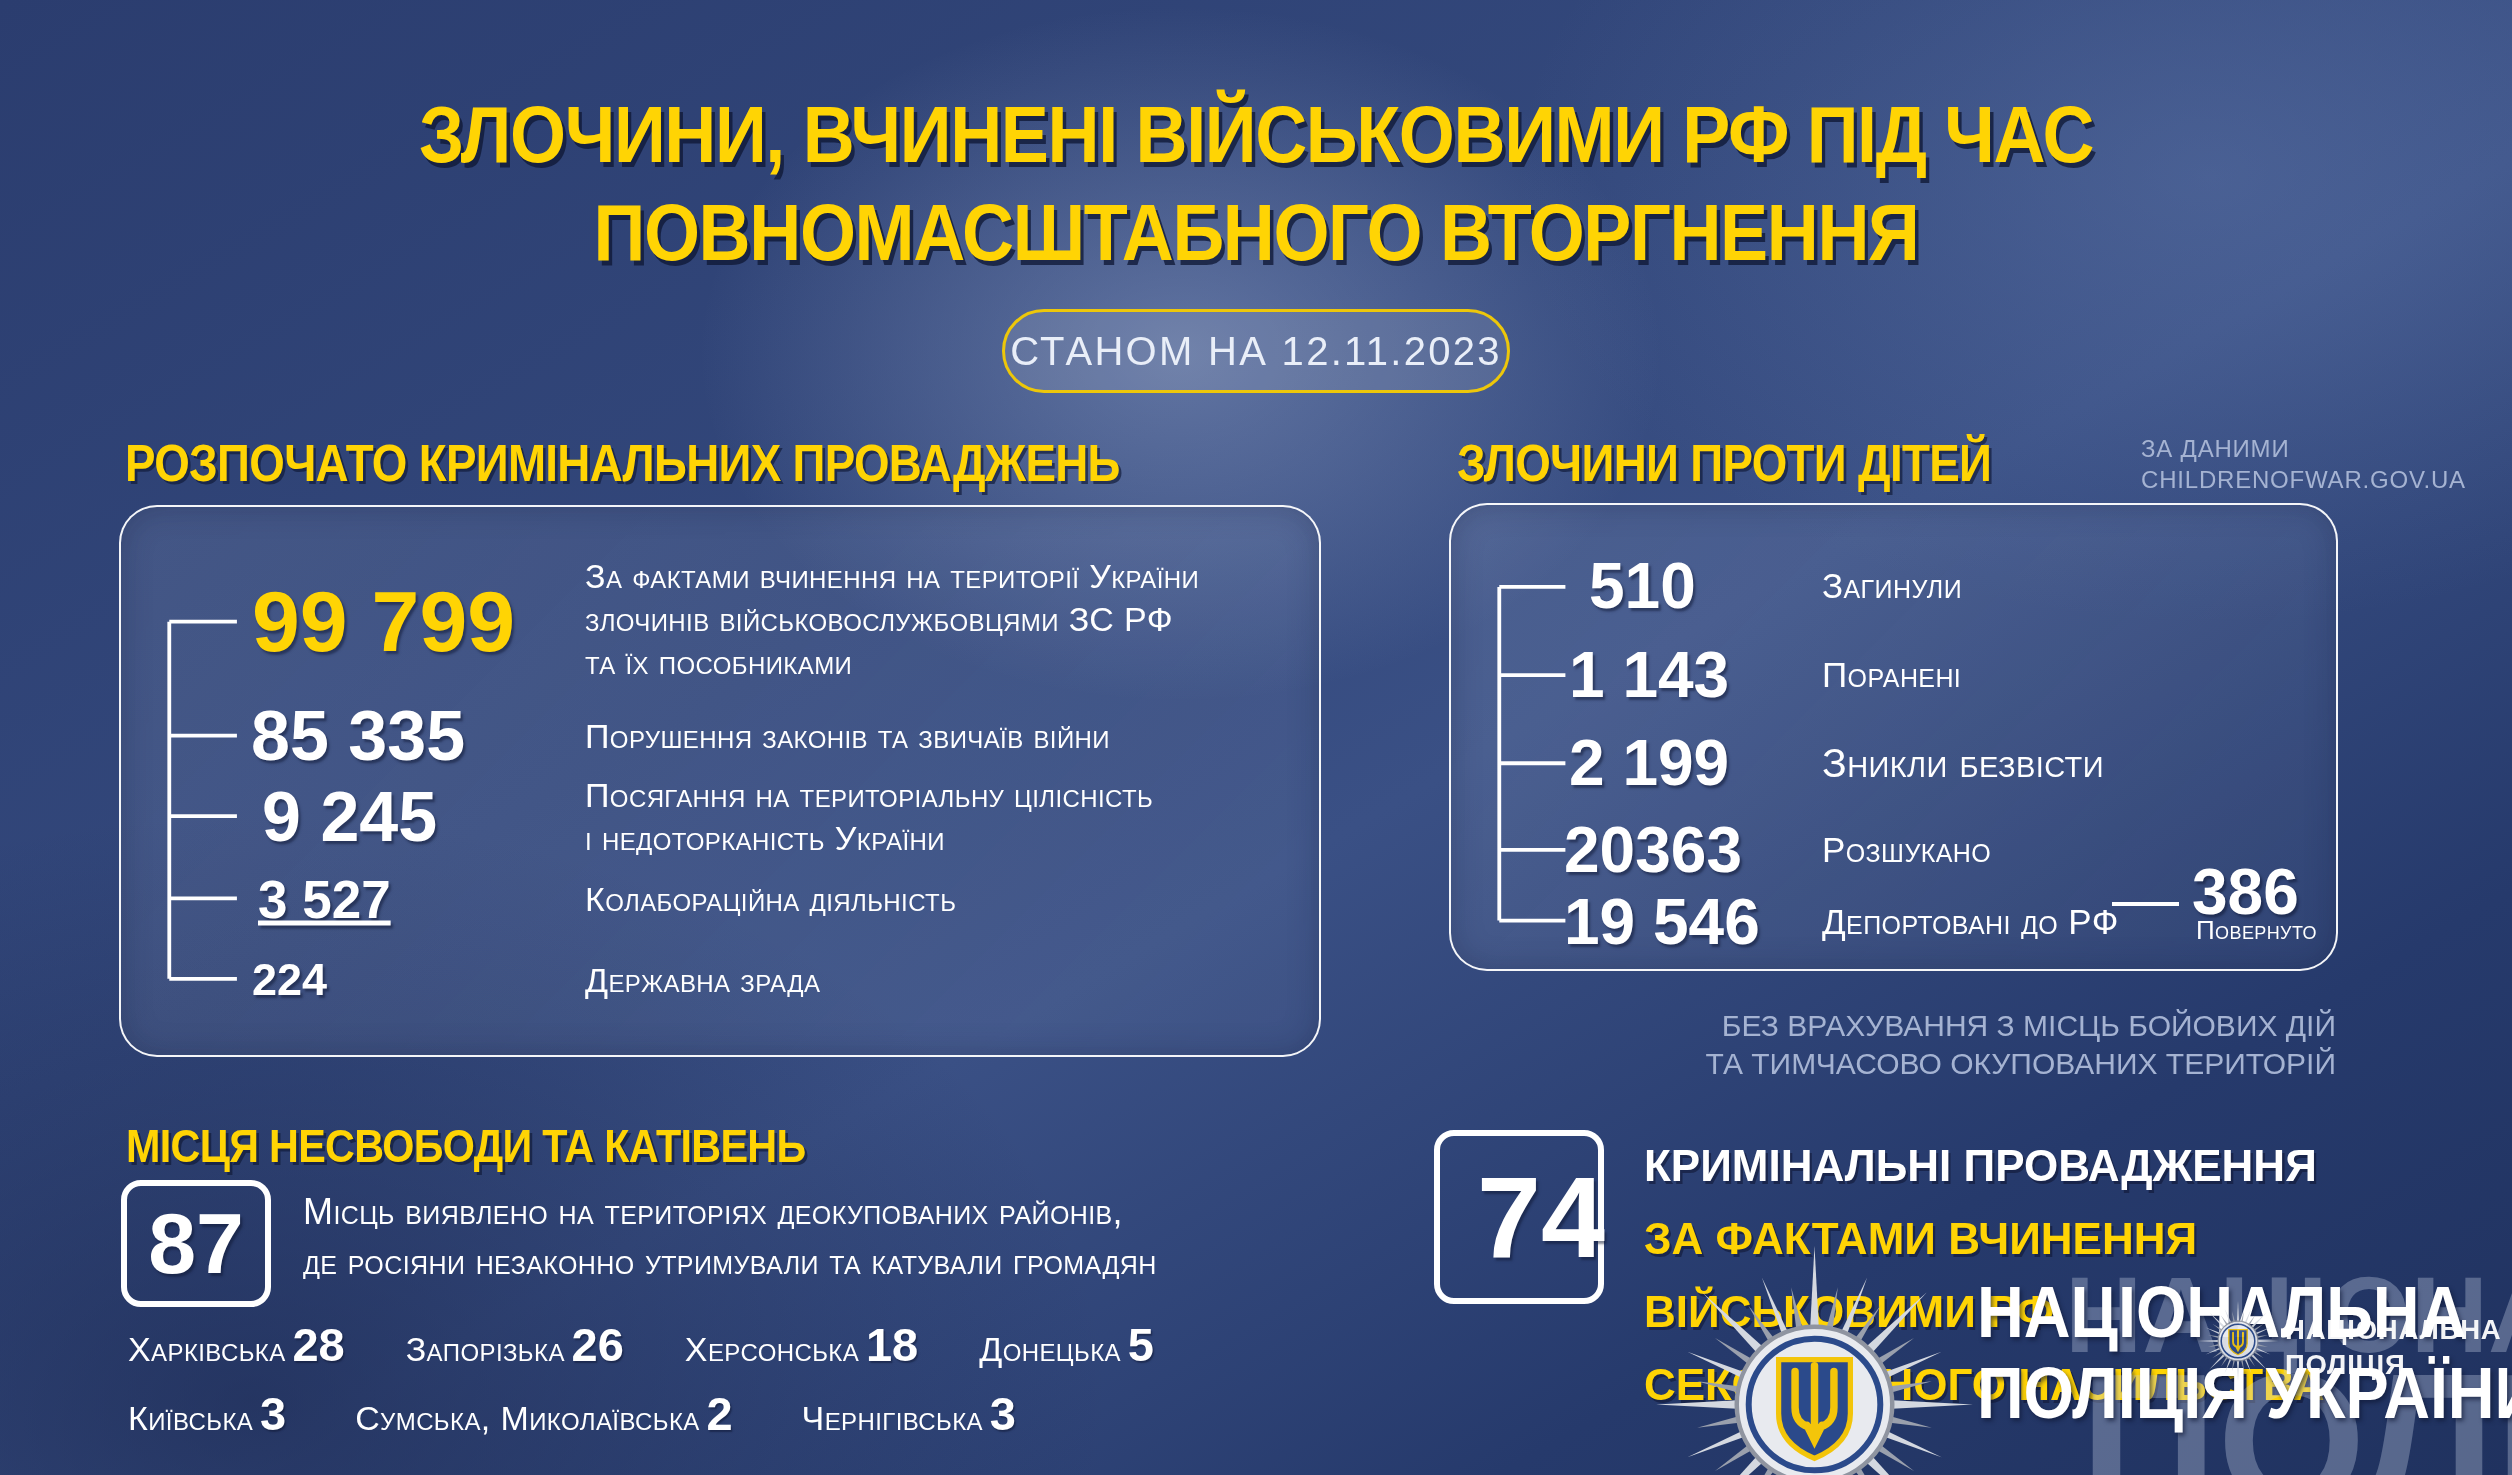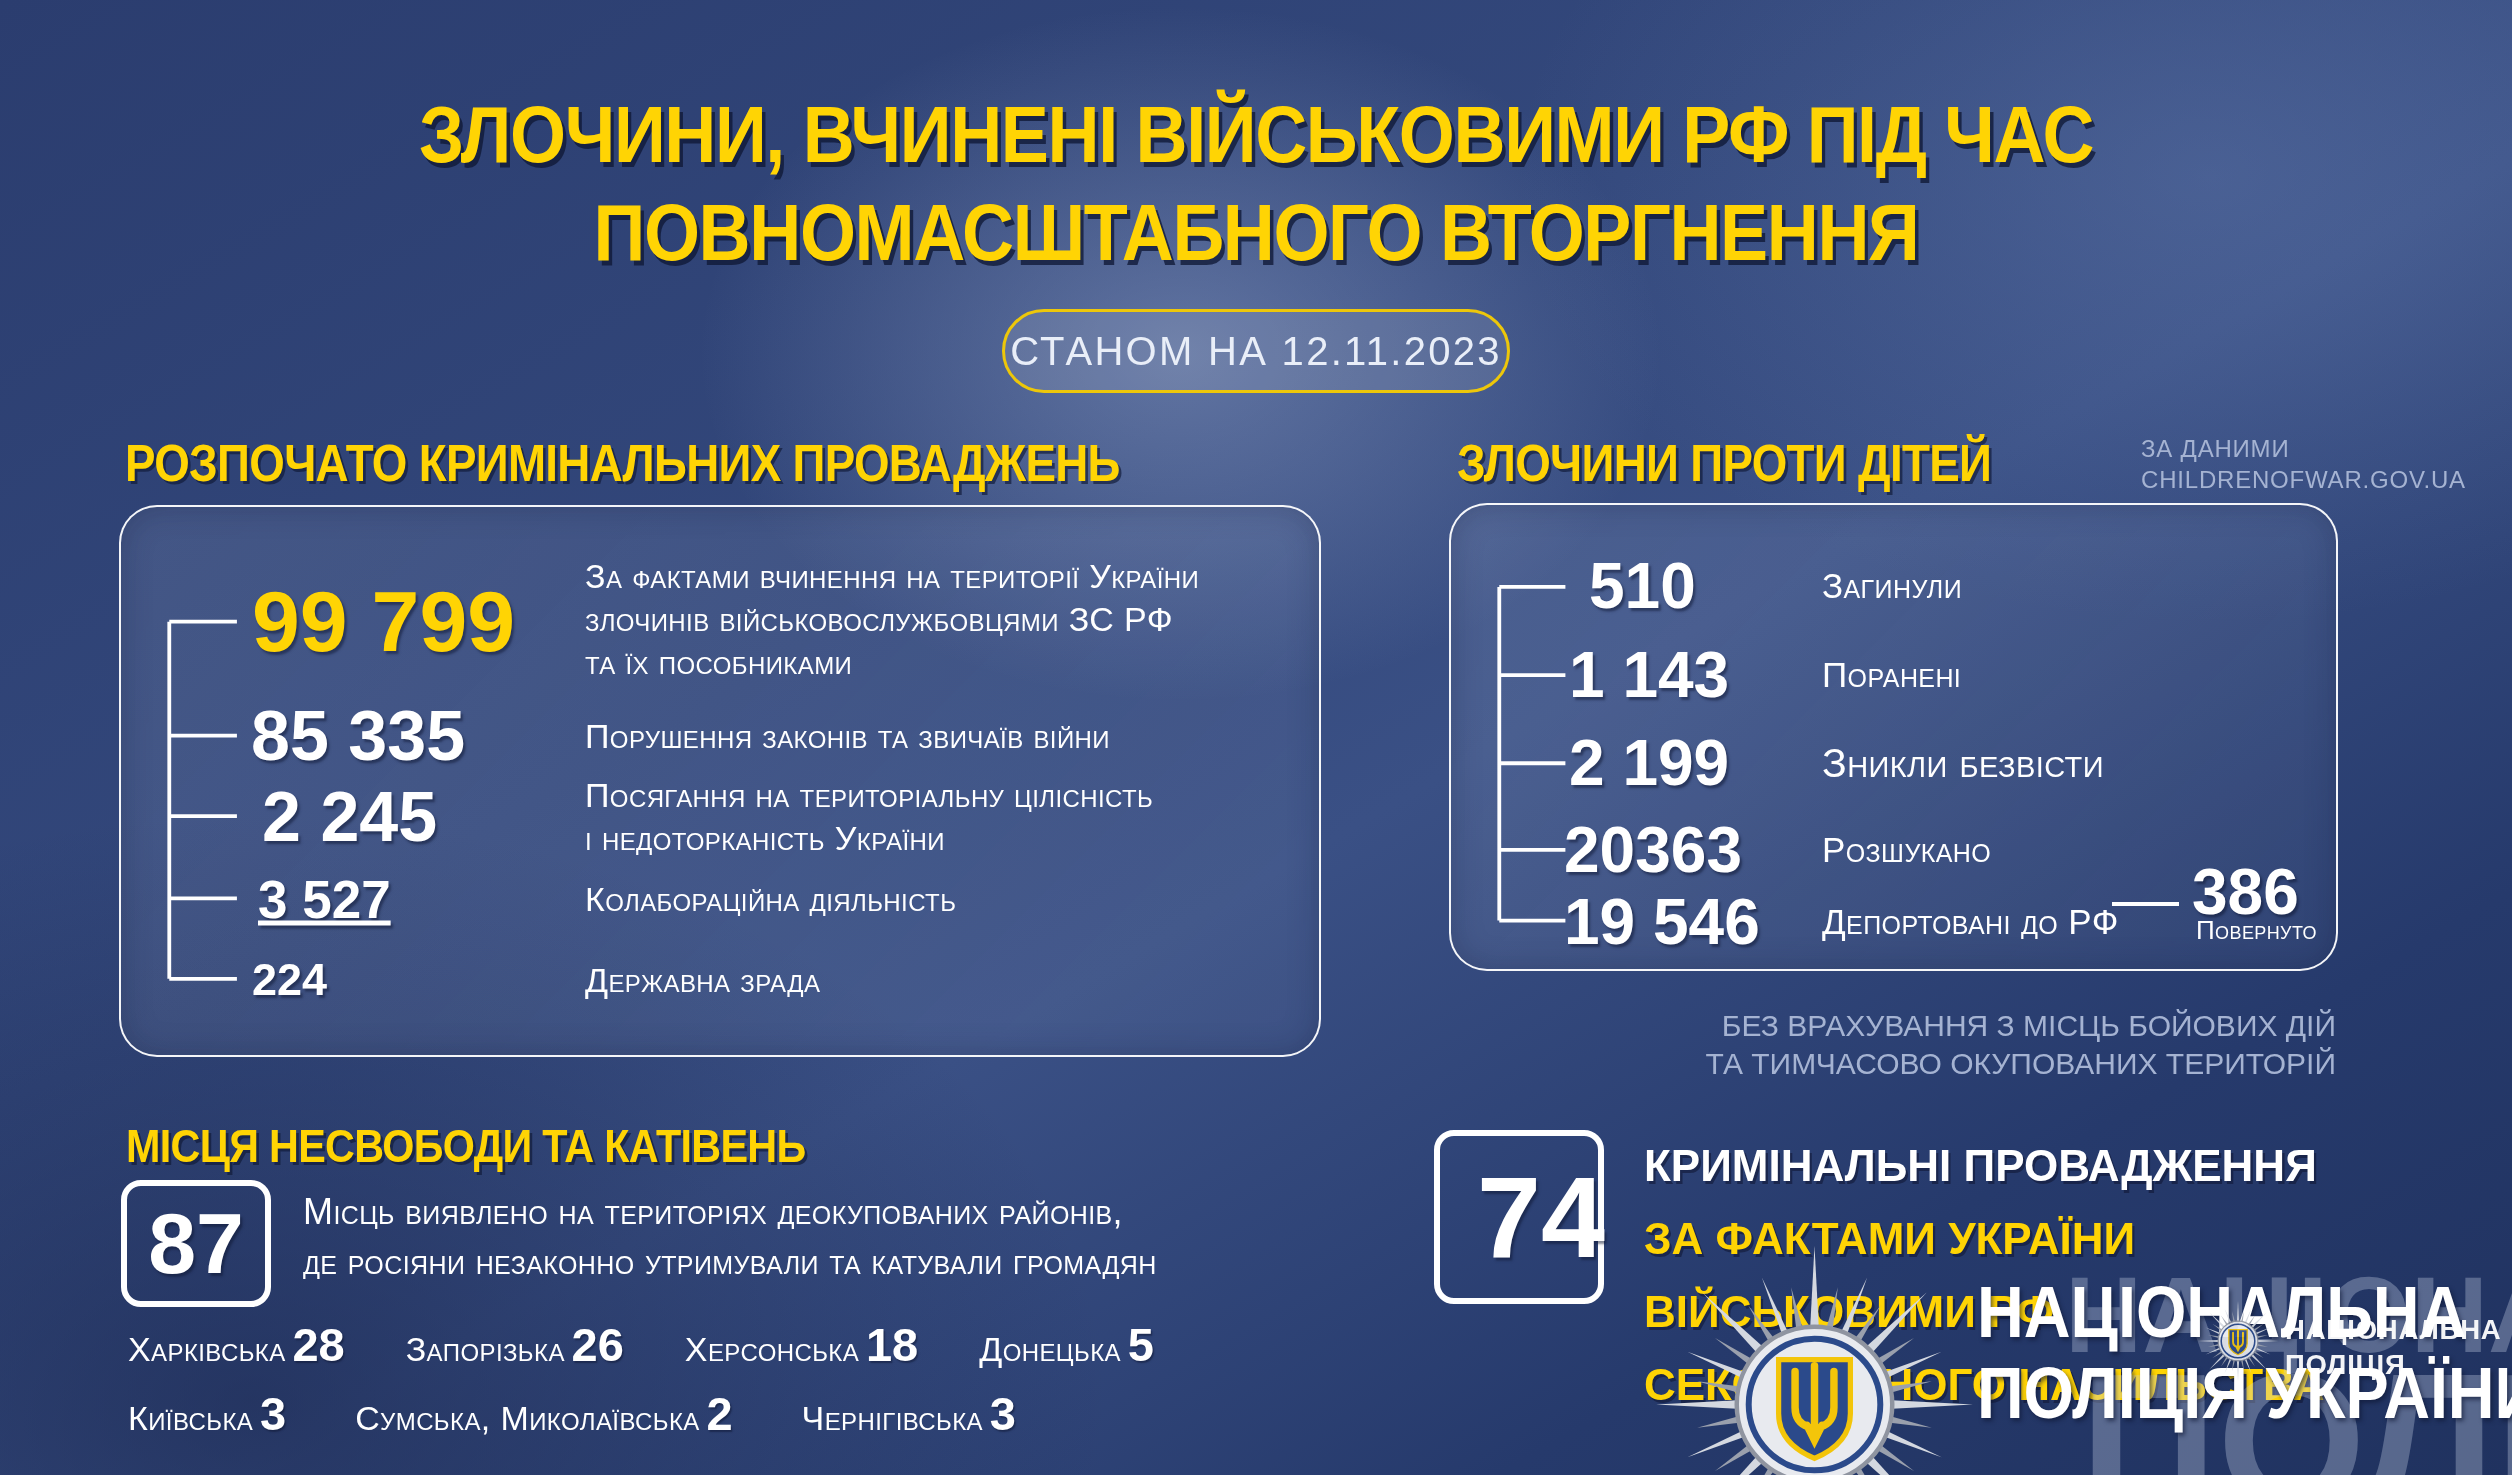--- a/index.html
+++ b/index.html
@@ -79,21 +79,21 @@
   </svg>
 
   <div class="abs num y vcenter" style="left:252px;top:621px;font-size:86px;">99 799</div>
   <div class="abs lbl sc pre vcenter" style="left:585px;top:619px;font-size:34px;line-height:43px;width:749px;">За фактами вчинення на території України
 злочинів військовослужбовцями ЗС РФ
 та їх пособниками</div>
 
   <div class="abs num vcenter" style="left:251px;top:736px;font-size:70px;">85 335</div>
   <div class="abs lbl sc pre vcenter" style="left:585px;top:736px;font-size:34px;line-height:43px;width:749px;">Порушення законів та звичаїв війни</div>
 
-  <div class="abs num vcenter" style="left:262px;top:817px;font-size:70px;">2 245</div>
+  <div class="abs num vcenter" style="left:262px;top:817px;font-size:70px;">9 245</div>
   <div class="abs lbl sc pre vcenter" style="left:585px;top:817px;font-size:34px;line-height:43px;width:749px;">Посягання на територіальну цілісність
 і недоторканість України</div>
 
   <div class="abs num vcenter" style="left:258px;top:899px;font-size:53px;text-decoration:underline;">3 527</div>
   <div class="abs lbl sc pre vcenter" style="left:585px;top:899px;font-size:34px;line-height:43px;width:749px;">Колабораційна діяльність</div>
 
   <div class="abs num vcenter" style="left:252px;top:980px;font-size:45px;">224</div>
   <div class="abs lbl sc pre vcenter" style="left:585px;top:980px;font-size:34px;line-height:43px;width:749px;">Державна зрада</div>
 
   <div class="abs section-h" style="left:1457px;top:433px;font-size:52px;">ЗЛОЧИНИ ПРОТИ ДІТЕЙ</div>
@@ -151,21 +151,21 @@
     <span><span class="name sc">Київська</span>&nbsp;&nbsp;<span class="val">3</span></span>
     <span><span class="name sc">Сумська, Миколаївська</span>&nbsp;&nbsp;<span class="val">2</span></span>
     <span><span class="name sc">Чернігівська</span>&nbsp;&nbsp;<span class="val">3</span></span>
   </div>
 
   <div class="abs cnt-badge" style="left:1434px;top:1130px;width:170px;height:174px;border-width:6.9px;font-size:115px;padding-left:44px;">
     <span>74</span>
   </div>
   <div class="abs" style="left:1644px;top:1129px;font-weight:bold;font-size:44px;line-height:73px;white-space:nowrap;">
     <div style="color:#fff;text-shadow:2.3px 3.1px 0 rgba(16,24,54,.6);">КРИМІНАЛЬНІ ПРОВАДЖЕННЯ</div>
-    <div style="color:#ffd404;text-shadow:2.3px 3.1px 0 rgba(16,24,54,.6);">ЗА ФАКТАМИ УКРАЇНИ</div>
+    <div style="color:#ffd404;text-shadow:2.3px 3.1px 0 rgba(16,24,54,.6);">ЗА ФАКТАМИ ВЧИНЕННЯ</div>
     <div style="color:#ffd404;text-shadow:2.3px 3.1px 0 rgba(16,24,54,.6);">ВІЙСЬКОВИМИ РФ</div>
     <div style="color:#ffd404;text-shadow:2.3px 3.1px 0 rgba(16,24,54,.6);">СЕКСУАЛЬНОГО НАСИЛЬСТВА</div>
   </div>
 
   <div class="abs ghost" style="left:2065px;top:1253px;font-size:107px;">НАЦІОНАЛЬНА</div>
   <div class="abs ghost" style="left:2080px;top:1331px;font-size:191px;">ПОЛІЦІЯ</div>
 
   <div class="abs" style="left:1650px;top:1240px;width:329px;height:329px;">
     <svg viewBox="-110 -110 220 220" width="329" height="329">
         <polygon points="-2.8585583014075158,-51.92136982435512 6.490628035480972e-15,-106 2.858558301407522,-51.92136982435512" fill="#d4d8e0"></polygon>

